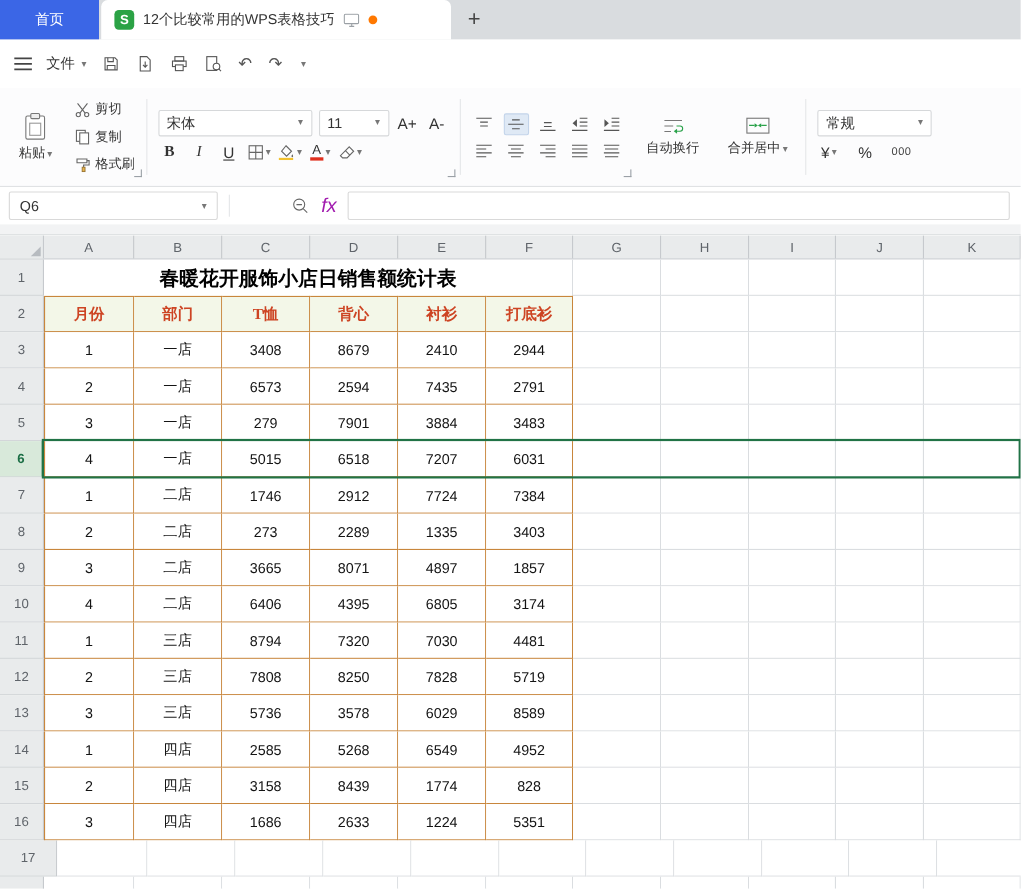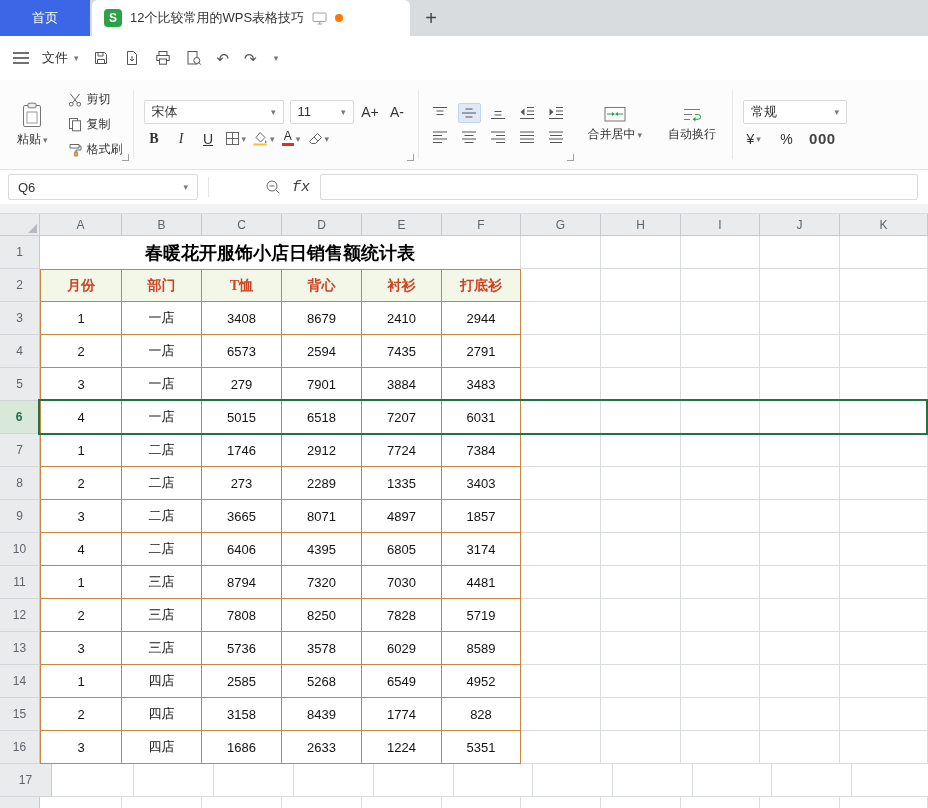--- a/index.html
+++ b/index.html
@@ -38,29 +38,29 @@
   .tbtn{display:inline-flex;align-items:center;justify-content:center;min-width:21px;height:22px;font-size:14px;color:#333}
   .tbtn.b{font-weight:bold;font-family:"Liberation Serif","DejaVu Serif",serif}
   .tbtn.i{font-style:italic;font-family:"Liberation Serif","DejaVu Serif",serif}
   .tbtn.u{text-decoration:underline}
   .stack{display:inline-flex;flex-direction:column;align-items:center;gap:1px}
   .stack .g{font-size:12px;line-height:11px;color:#333}
   .bar{width:12px;height:3px}
   .bar.red{background:#e0301e}
   .ico{width:23px;height:20px;display:flex;align-items:center;justify-content:center;border-radius:2px;border:1px solid transparent}
   .ico.active{background:#dfe9f5;border-color:#c3d4ea}
-  .zeros{font-size:15px;font-weight:bold;letter-spacing:.5px;color:#444}
+  .zeros{font-size:10px;font-weight:normal;letter-spacing:.5px;color:#444}
   .launch{position:absolute;right:1px;bottom:8px;width:7px;height:7px;border-right:1.5px solid #9aa0a6;border-bottom:1.5px solid #9aa0a6}
 
   
   .fbar{height:34px;background:#fff;display:flex;align-items:center;padding:0 8px;gap:10px;flex-shrink:0}
   .namebox{width:190px;height:26px;border:1px solid #d9d9d9;border-radius:2px;display:flex;align-items:center;justify-content:space-between;padding:0 9px;flex-shrink:0}
   .fdiv{width:1px;height:20px;background:#e4e6e8}
   .fxspacer{width:36px}
-  .fx{font-style:italic;font-family:Liberation Mono, monospace;font-size:15px;color:#404040}
+  .fx{font-style:italic;font-family:Liberation Sans, sans-serif;font-size:18px;color:#a21caf}
   .finput{flex:1;height:26px;border:1px solid #d9d9d9;border-radius:2px;background:#fff;margin-right:2px}
   .gapstrip{height:10px;background:#f2f3f4;border-bottom:1px solid #d7dadc;flex-shrink:0}
 
   
   .sheet{position:relative;height:594px;background:#fff;overflow:hidden}
   .colheaders{display:flex;height:22px;background:#e9ebec;border-bottom:1px solid #c6c9cd}
   .corner{width:40px;height:100%;border-right:1px solid #c6c9cd;position:relative;background:#e9ebec;flex-shrink:0}
   .corner::after{content:"";position:absolute;right:2px;bottom:2px;border-left:9px solid transparent;border-bottom:9px solid #b7bbc0}
   .colh{display:flex;align-items:center;justify-content:center;font-size:12px;color:#5f646a;border-right:1px solid #c6c9cd;flex-shrink:0}
   .grow{display:flex;height:33px}
@@ -270,37 +270,37 @@
             <svg width="16" height="14">
               <path d="M1 2h14M2 5.5h12M1 9h14M2 12.5h12" stroke="#555" fill="none"></path>
             </svg>
           </span>
       </div>
       <span class="launch"></span>
     </div>
 
     <div class="rg">
       <div class="bigbtn">
+        <svg width="20" height="16">
+            <path d="M2 2.5h16M2 7.5h8M2 12.5h6" stroke="#777" fill="none"></path>
+            <path d="M13 7.5h3.2a2.4 2.4 0 0 1 0 4.8H12" fill="none" stroke="#2aa24a"></path>
+            <path d="M13.5 10l-3 2.3 3 2.3z" fill="#2aa24a"></path>
+          </svg>
+        <span>自动换行</span>
+      </div>
+    </div>
+    <div class="rg">
+      <div class="bigbtn">
         <svg width="22" height="17">
             <rect x="1" y="1.5" width="20" height="13.5" fill="none" stroke="#777"></rect>
             <path d="M3 8h5M19 8h-5" stroke="#2aa24a"></path>
             <path d="M8 6l3 2-3 2z" fill="#2aa24a"></path>
             <path d="M14 6l-3 2 3 2z" fill="#2aa24a"></path>
           </svg>
         <span><span>合并居中</span><span class="cv">▾</span></span>
-      </div>
-    </div>
-    <div class="rg">
-      <div class="bigbtn">
-        <svg width="20" height="16">
-            <path d="M2 2.5h16M2 7.5h8M2 12.5h6" stroke="#777" fill="none"></path>
-            <path d="M13 7.5h3.2a2.4 2.4 0 0 1 0 4.8H12" fill="none" stroke="#2aa24a"></path>
-            <path d="M13.5 10l-3 2.3 3 2.3z" fill="#2aa24a"></path>
-          </svg>
-        <span>自动换行</span>
       </div>
     </div>
     <div class="vsep"></div>
 
     <div class="rg">
       <div class="sel numfmt">
         <span>常规</span>
         <span class="cv">▾</span>
       </div>
       <div class="frow" style="gap:12px">

